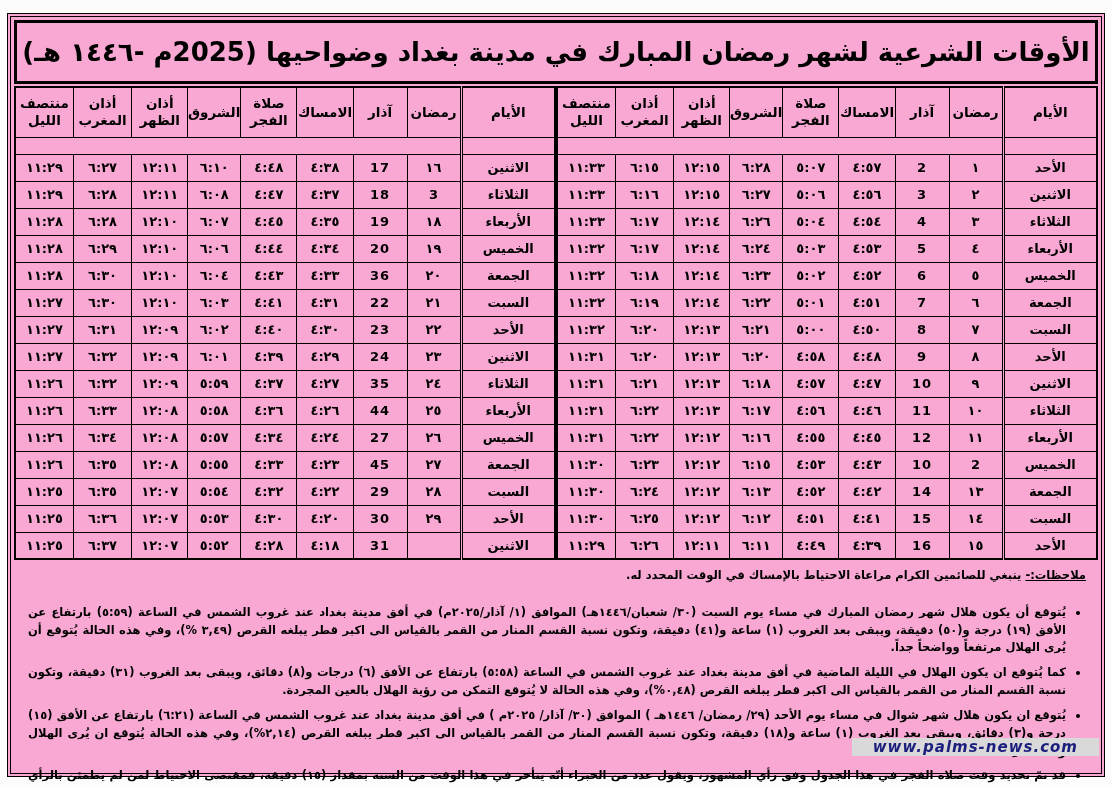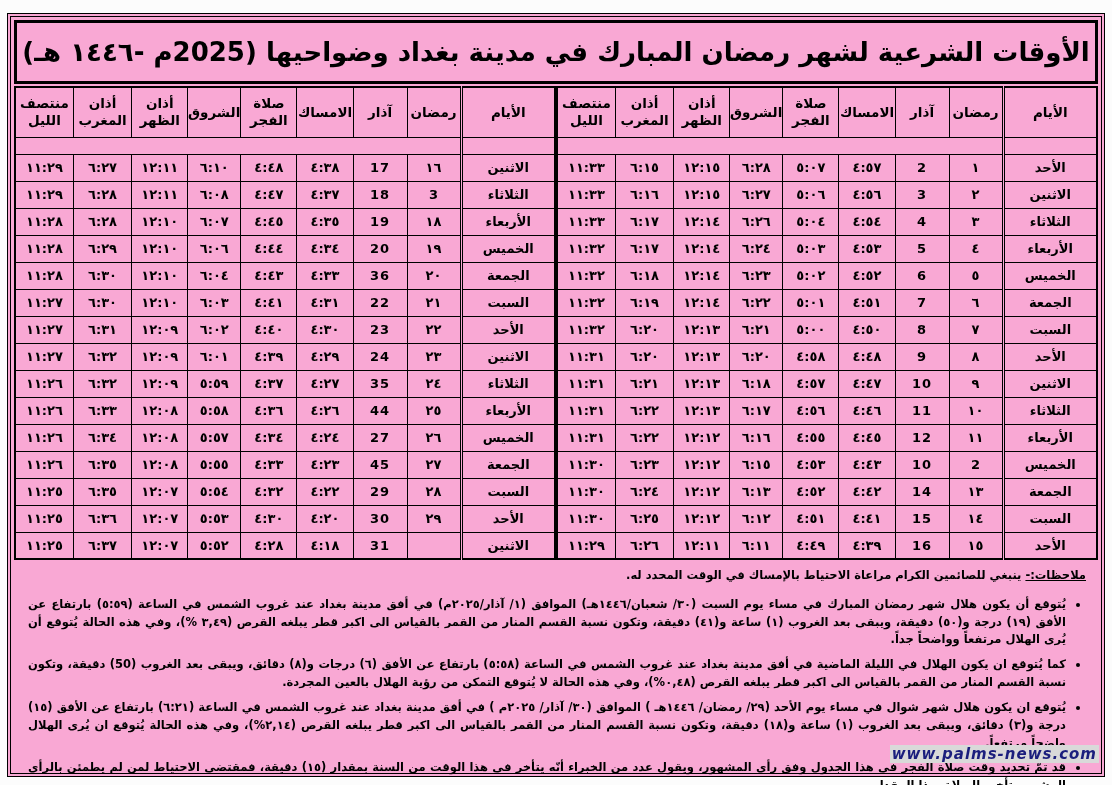--- a/index.html
+++ b/index.html
@@ -45,32 +45,32 @@
   }
   .ptable td { height: 27px; font-size: 13px; font-weight: bold; }
   .spacer-row td { height: 17px; border-top: 1px solid #000; }
   .day-cell { font-size: 13.5px; border-left: 3px double #000 !important; }
   .march-cell { font-size: 18px; letter-spacing: 1px; }
   .notes {
     padding: 7px 12px 0 14px;
     font-size: 11.5px; font-weight: bold;
     line-height: 1.55; text-align: justify;
   }
-  .notes-line1 { margin-bottom: 11px; }
+  .notes-line1 { margin-bottom: 19px; }
   .notes-heading { text-decoration: underline; }
   .notes-list { margin: 0; padding: 0 20px 0 0; list-style: disc; }
   .notes-list li { margin-bottom: 7px; }
   .website {
-    position: absolute; bottom: 10px; right: 2px;
+    position: absolute; bottom: 17px; right: 2px;
     direction: ltr;
     background: #d9d9d9;
     color: #1b1e7d;
     font-style: italic; font-weight: bold;
     font-size: 15px;
-    padding: 0 2px;
+    padding: 0 21px;
     letter-spacing: 1px;
   }
 </style>
 </head>
 <body>
 
 <div class="page" dir="rtl">
 
   <div class="title-box">الأوقات الشرعية لشهر رمضان المبارك في مدينة بغداد وضواحيها (2025م -١٤٤٦ هـ)</div>
 
@@ -479,21 +479,21 @@
     </table>
   </div>
 
   <div class="notes">
     <div class="notes-line1">
       <span class="notes-heading">ملاحظات:-</span>
       <span>ينبغي للصائمين الكرام مراعاة الاحتياط بالإمساك في الوقت المحدد له.</span>
     </div>
     <ul class="notes-list">
         <li>يُتوقع أن يكون هلال شهر رمضان المبارك في مساء يوم السبت (٣٠/ شعبان/١٤٤٦هـ) الموافق (١/ آذار/٢٠٢٥م) في أفق مدينة بغداد عند غروب الشمس في الساعة (٥:٥٩) بارتفاع عن الأفق (١٩) درجة و(٥٠) دقيقة، ويبقى بعد الغروب (١) ساعة و(٤١) دقيقة، وتكون نسبة القسم المنار من القمر بالقياس الى اكبر قطر يبلغه القرص (٣,٤٩ %)، وفي هذه الحالة يُتوقع أن يُرى الهلال مرتفعاً وواضحاً جداً.</li>
-        <li>كما يُتوقع ان يكون الهلال في الليلة الماضية في أفق مدينة بغداد عند غروب الشمس في الساعة (٥:٥٨) بارتفاع عن الأفق (٦) درجات و(٨) دقائق، ويبقى بعد الغروب (50) دقيقة، وتكون نسبة القسم المنار من القمر بالقياس الى اكبر قطر يبلغه القرص (٠,٤٨%)، وفي هذه الحالة لا يُتوقع التمكن من رؤية الهلال بالعين المجردة.</li>
+        <li>كما يُتوقع ان يكون الهلال في الليلة الماضية في أفق مدينة بغداد عند غروب الشمس في الساعة (٥:٥٨) بارتفاع عن الأفق (٦) درجات و(٨) دقائق، ويبقى بعد الغروب (٣١) دقيقة، وتكون نسبة القسم المنار من القمر بالقياس الى اكبر قطر يبلغه القرص (٠,٤٨%)، وفي هذه الحالة لا يُتوقع التمكن من رؤية الهلال بالعين المجردة.</li>
         <li>يُتوقع ان يكون هلال شهر شوال في مساء يوم الأحد (٢٩/ رمضان/ ١٤٤٦هـ ) الموافق (٣٠/ آذار/ ٢٠٢٥م ) في أفق مدينة بغداد عند غروب الشمس في الساعة (٦:٢١) بارتفاع عن الأفق (١٥) درجة و(٣) دقائق، ويبقى بعد الغروب (١) ساعة و(١٨) دقيقة، وتكون نسبة القسم المنار من القمر بالقياس الى اكبر قطر يبلغه القرص (٢,١٤%)، وفي هذه الحالة يُتوقع ان يُرى الهلال واضحاً مرتفعاً.</li>
         <li>قد تمّ تحديد وقت صلاة الفجر في هذا الجدول وفق رأي المشهور، ويقول عدد من الخبراء أنّه يتأخر في هذا الوقت من السنة بمقدار (١٥) دقيقة، فمقتضى الاحتياط لمن لم يطمئن بالرأي المشهور تأخير الصلاة بهذا المقدار.</li>
       </ul>
   </div>
 
   <div class="website">www.palms-news.com</div>
 
 </div>
 
 </body></html>

